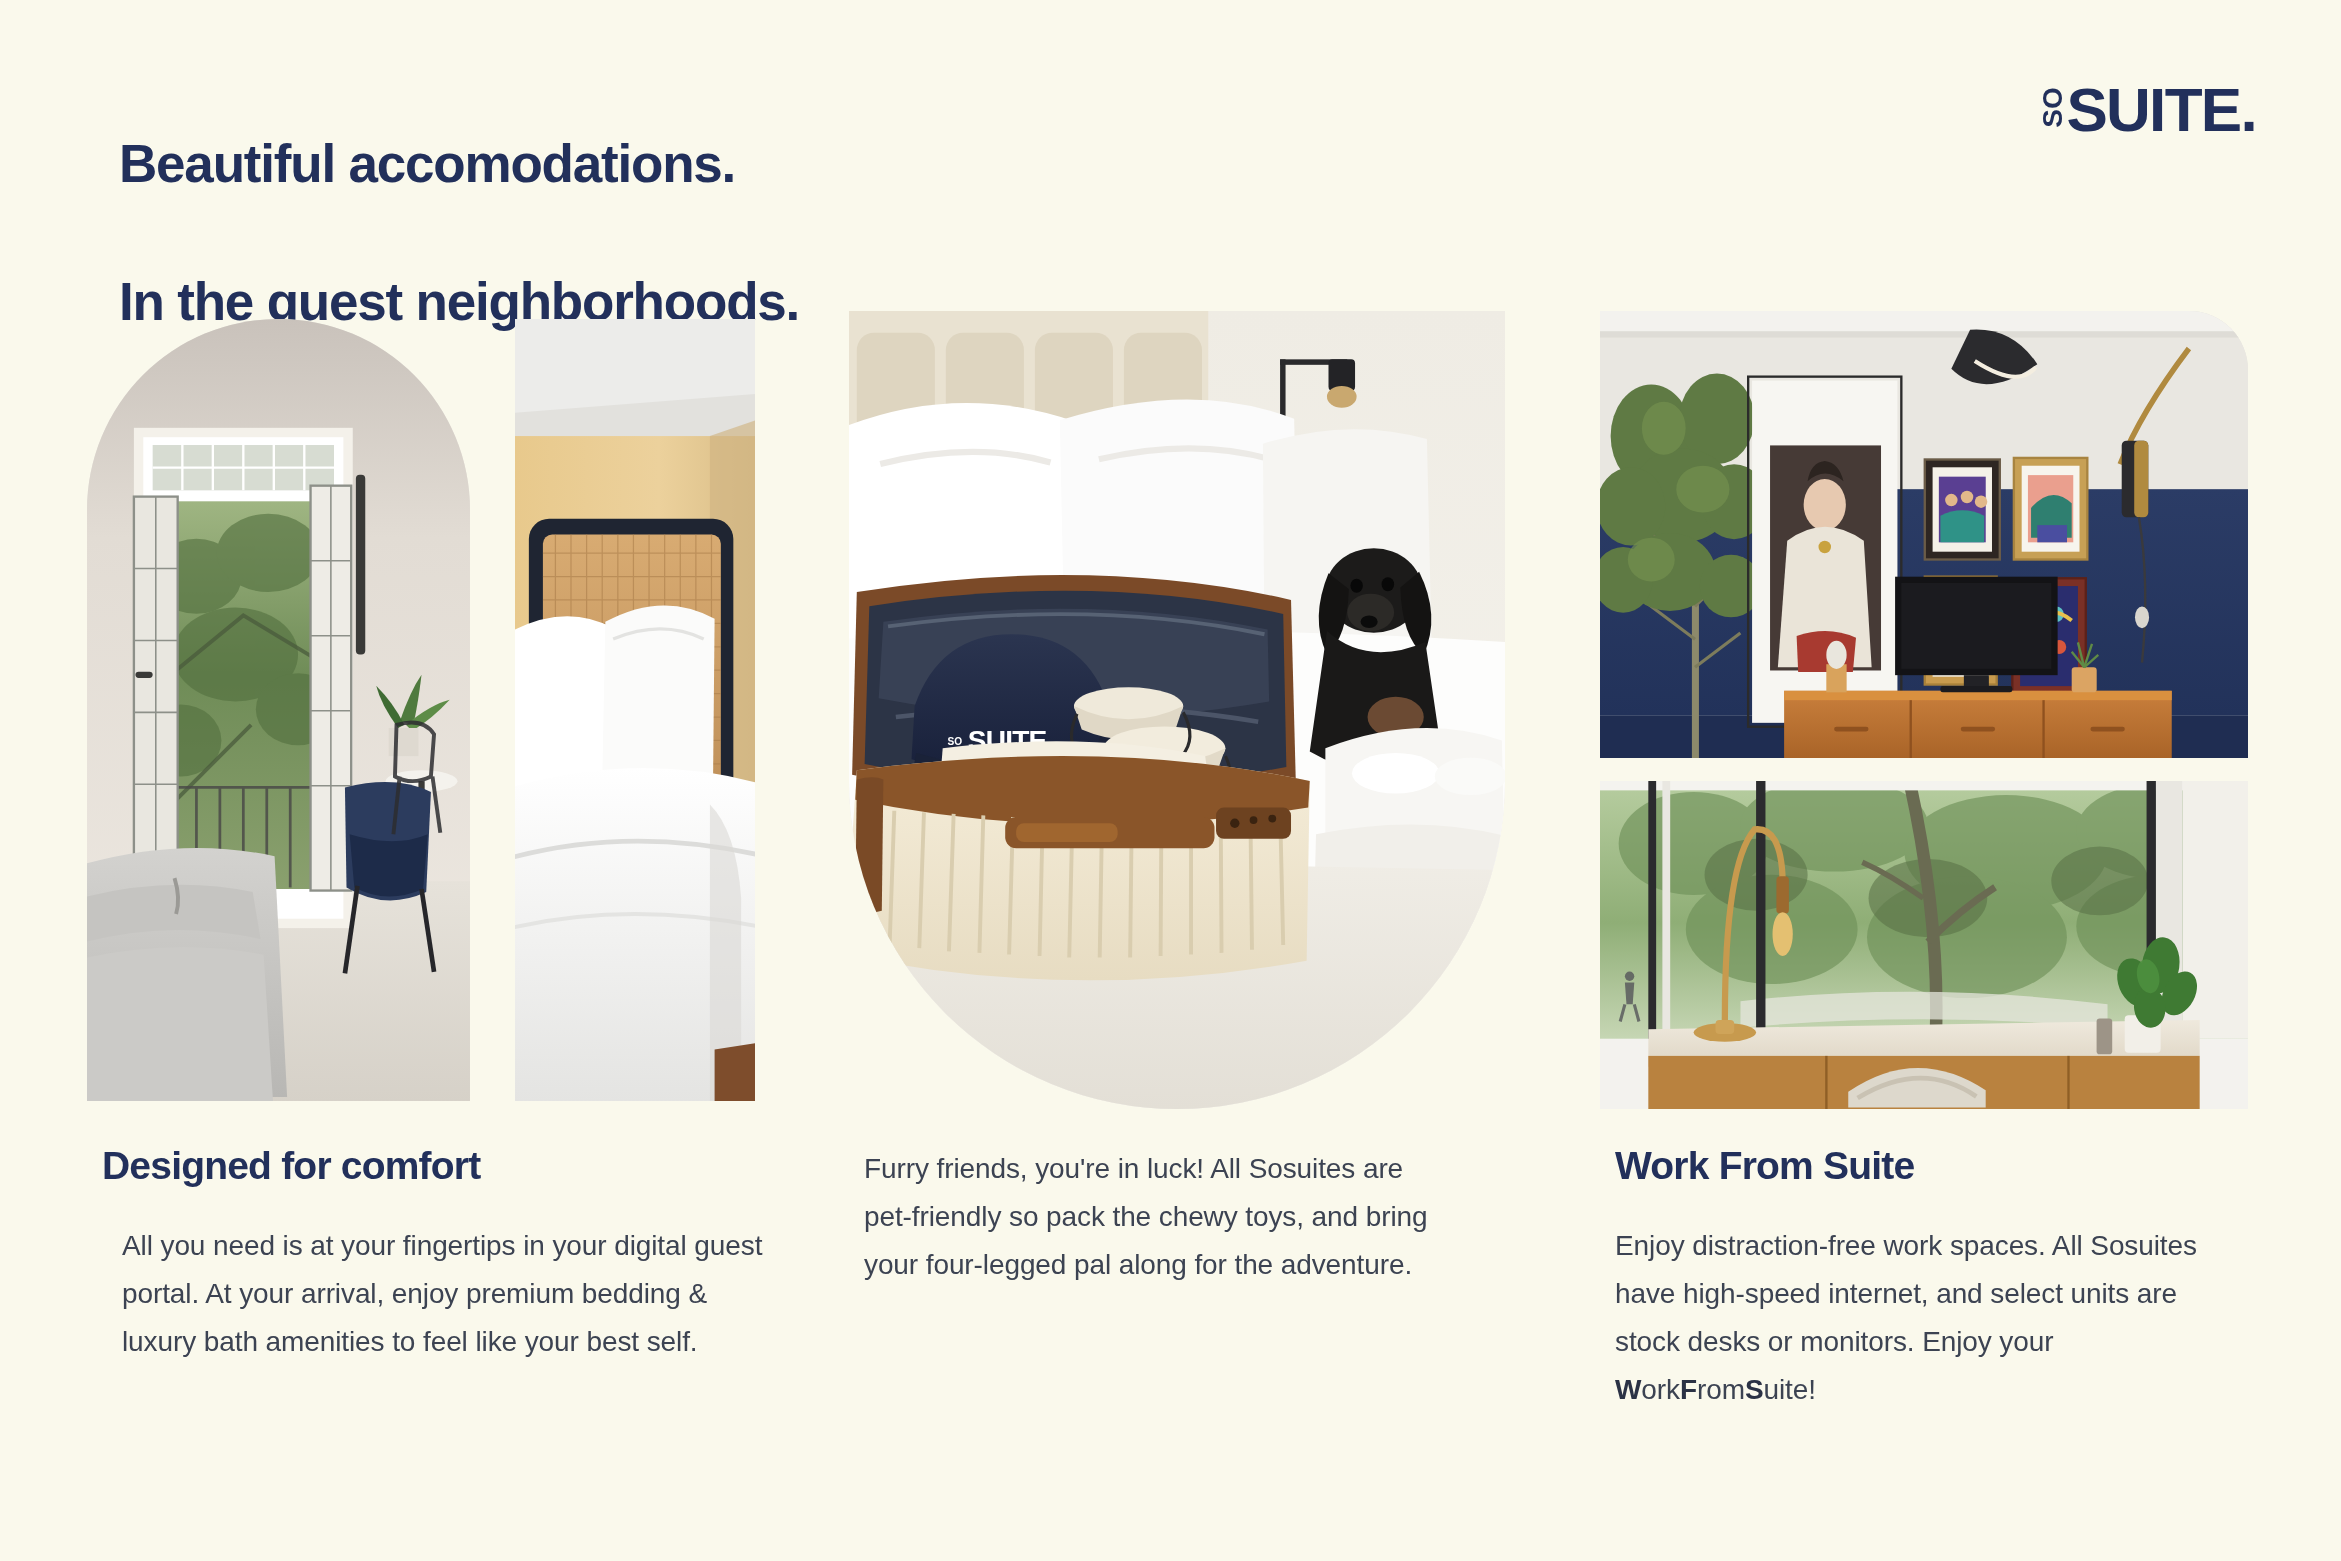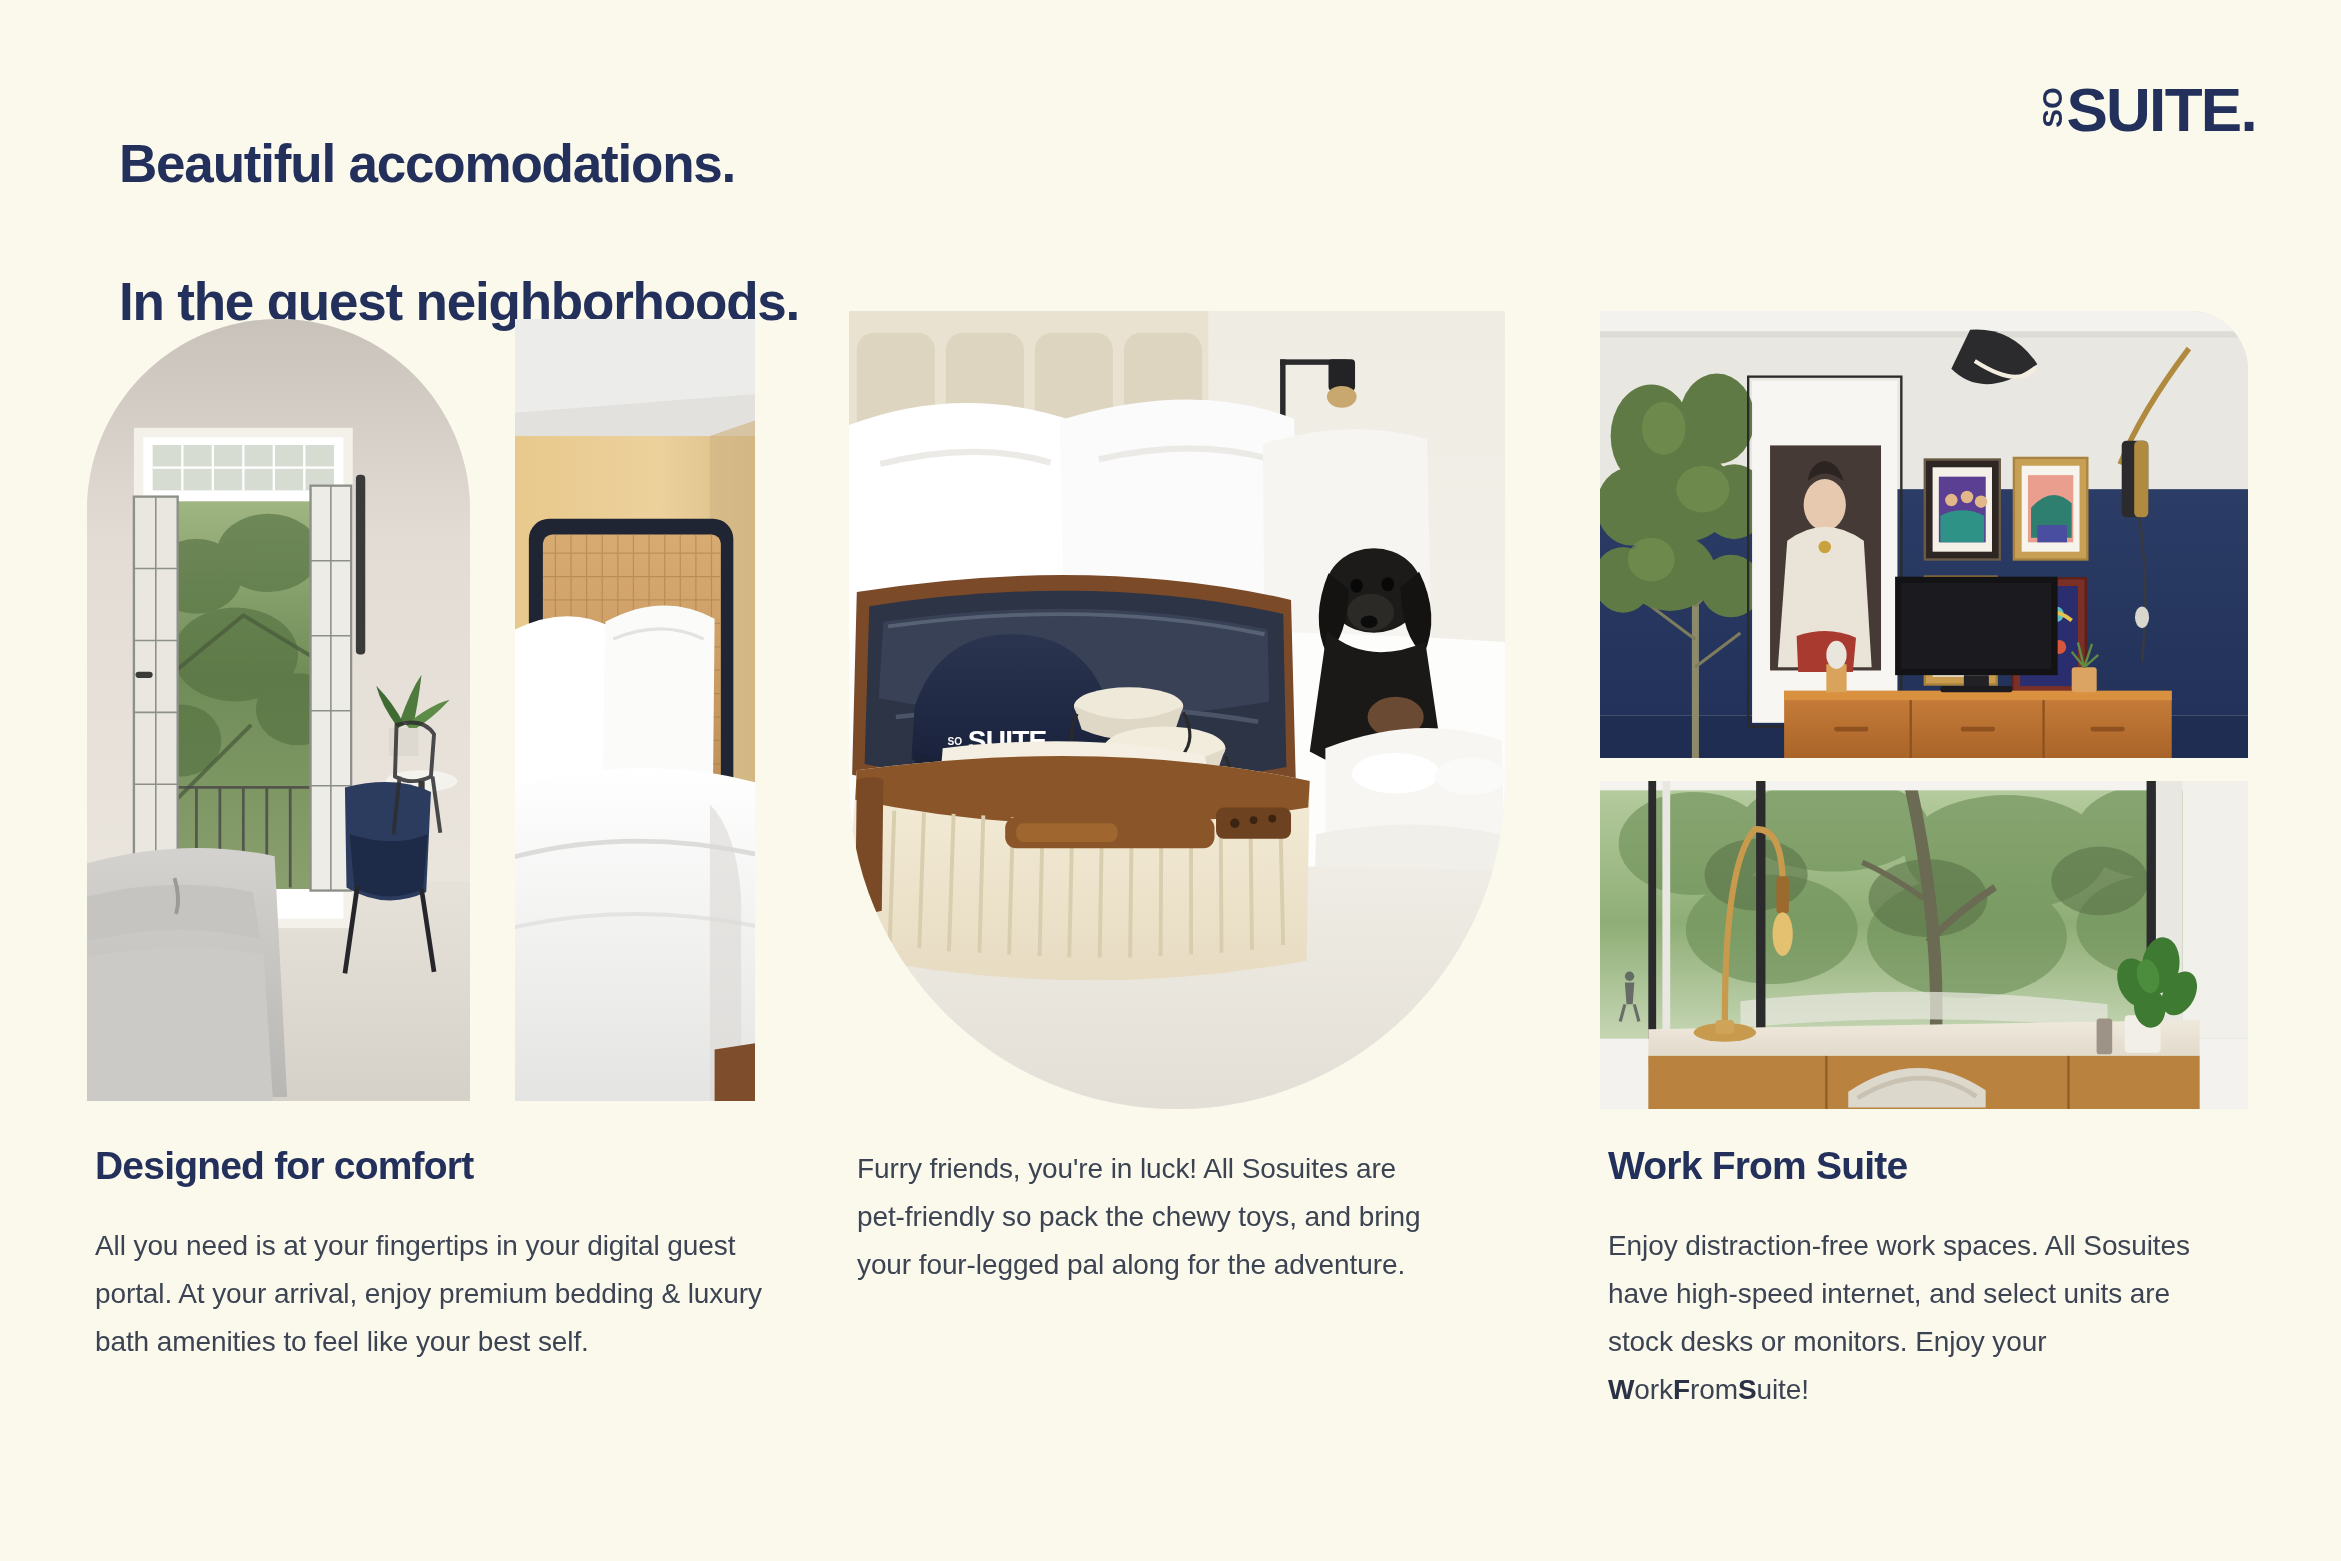--- a/index.html
+++ b/index.html
@@ -148,41 +148,41 @@
     top: 470px;
     width: 648px;
     height: 328px;
     border-radius: 0;
   }
 
   
   .card-text {
     position: absolute;
     top: 848px;
-    left: 8px;
+    left: 15px;
     width: 100%;
   }
   .card-title {
     font-size: 39px;
     font-weight: bold;
     letter-spacing: -0.8px;
     color: #22305b;
     line-height: 1.1;
     margin-bottom: 34px;
   }
   .card-body {
     font-size: 28px;
     line-height: 1.72;
     color: #3c4352;
     letter-spacing: -0.1px;
     max-width: 687px;
   }
   .card-body b { font-weight: bold; color: #2b3245; }
 
-  .col-1 .card-body { max-width: 703px; }
+  .col-1 .card-body { max-width: 703px; margin-left: 20px; }
   .col-2 .card-body { max-width: 593px; }
   .col-3 .card-body { max-width: 617px; }
 
   
   .ph-svg { display: block; width: 100%; height: 100%; }
 </style>
 </head>
 <body>
 
 <div class="page">

